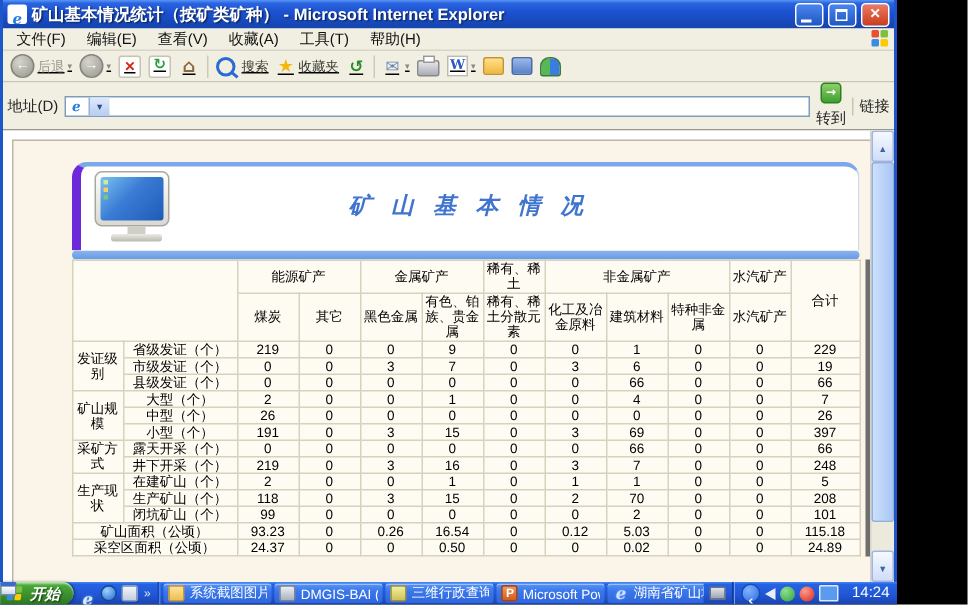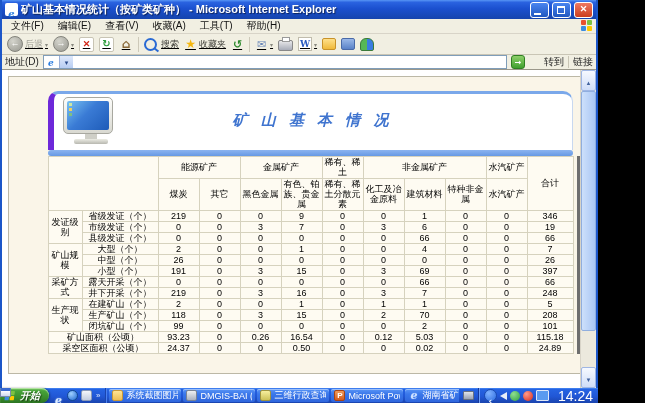--- a/index.html
+++ b/index.html
@@ -60,21 +60,21 @@
   .msgico{width:12px;height:11px;border-radius:6px 6px 2px 2px;background:linear-gradient(90deg,#56b856 50%,#3a7de0 50%);border:1px solid #3a7a3a;}
 
   
   .addressbar{flex:0 0 14px;background:#f1efe2;border-bottom:1px solid #9a978a;display:flex;align-items:center;padding:0 3px;gap:4px;font-size:10px;color:#222;}
   .combo{flex:1;height:12px;background:#fff;border:1px solid #7f9db9;display:flex;align-items:center;padding-left:2px;gap:3px;}
   .favicon{width:10px;height:10px;text-align:center;}
   .favicon::after{content:"e";font:italic bold 9px/10px "DejaVu Serif",serif;color:#2a7de0;}
   .url{flex:1;font-size:9px;white-space:nowrap;overflow:hidden;color:#000;}
   .combo-dd{width:13px;height:12px;background:linear-gradient(#dfe9fb,#b8cdf2);border-left:1px solid #9ab0d8;text-align:center;}
   .combo-dd::after{content:"\25BE";font-size:7px;color:#2a4a8a;line-height:12px;}
-  .gobtn{display:flex;align-items:center;gap:19px;}
+  .gobtn{display:flex;align-items:center;gap:3px;flex-direction:column;}
   .goicon{width:12px;height:12px;border-radius:3px;background:linear-gradient(#8ed06a,#3f9f2f);border:1px solid #2f7f22;text-align:center;}
   .goicon::after{content:"\2192";color:#fff;font:bold 8px/11px "DejaVu Sans",sans-serif;}
   .addr-sep{width:1px;height:12px;background:#c9c5b5;}
 
   
   .content{flex:1;position:relative;background:#fff;overflow:hidden;}
   .outer-box{position:absolute;left:6px;top:6px;width:602px;height:296px;border:1px solid #bcb8a6;background:#faf5e8;}
   .center-col{width:525px;margin:14px auto 0;position:relative;}
   .banner{height:56px;background:#fff;border-top:3px solid #7aa8ea;border-left:6px solid #6d28d9;border-right:1px solid #c8d8f0;border-radius:10px 10px 0 0;position:relative;}
   .monitor{position:absolute;left:9px;top:3px;width:56px;height:50px;}
@@ -135,21 +135,21 @@
   .xicon.printer{background:linear-gradient(#e0e4ea,#9aa2b2);border:1px solid #6a7280;}
   .xicon.window{background:linear-gradient(#fdfdff,#cdd8ee);border:1px solid #7a8aa8;border-top:3px solid #3a6ad0;}
   .tray{display:flex;align-items:center;gap:3px;padding:0 5px;border-left:1px solid #16389a;box-shadow:inset 1px 0 0 #6fa0f8;}
   .trayico{width:10px;height:10px;display:block;box-sizing:border-box;}
   .chevico{width:11px;height:11px;border-radius:50%;background:radial-gradient(circle at 35% 30%,#7fb2ff,#2a6ae0);border:1px solid #1a4ab0;text-align:center;}
   .chevico::after{content:"\2039";color:#fff;font:bold 9px/9px "DejaVu Sans",sans-serif;}
   .volico{width:0;height:0;border-top:4px solid transparent;border-bottom:4px solid transparent;border-right:7px solid #e8eef8;}
   .grnico{border-radius:50%;background:radial-gradient(circle at 35% 30%,#8fe08f,#2f9e3f);}
   .redico{border-radius:50%;background:radial-gradient(circle at 35% 30%,#ff9a8a,#d42a1a);}
   .dispico{width:11px;height:9px;background:#5a9af0;border:1px solid #dfe8f8;border-radius:1px;}
-  .clock{color:#fff;font-size:14px;margin-left:6px;white-space:nowrap;}
+  .clock{color:#fff;font-size:10px;margin-left:6px;white-space:nowrap;}
 </style>
 </head>
 <body>
 
 <div class="screen">
   <div class="window">
 
     <div class="titlebar">
       <span class="tb-icon"></span>
       <span class="tb-text">矿山基本情况统计（按矿类矿种） - Microsoft Internet Explorer</span>
@@ -295,21 +295,21 @@
                   <td>省级发证（个）</td>
                   <td>219</td>
                   <td>0</td>
                   <td>0</td>
                   <td>9</td>
                   <td>0</td>
                   <td>0</td>
                   <td>1</td>
                   <td>0</td>
                   <td>0</td>
-                  <td>346</td>
+                  <td>229</td>
                 </tr>
                 <tr>
                   <td>市级发证（个）</td>
                   <td>0</td>
                   <td>0</td>
                   <td>3</td>
                   <td>7</td>
                   <td>0</td>
                   <td>3</td>
                   <td>6</td>

